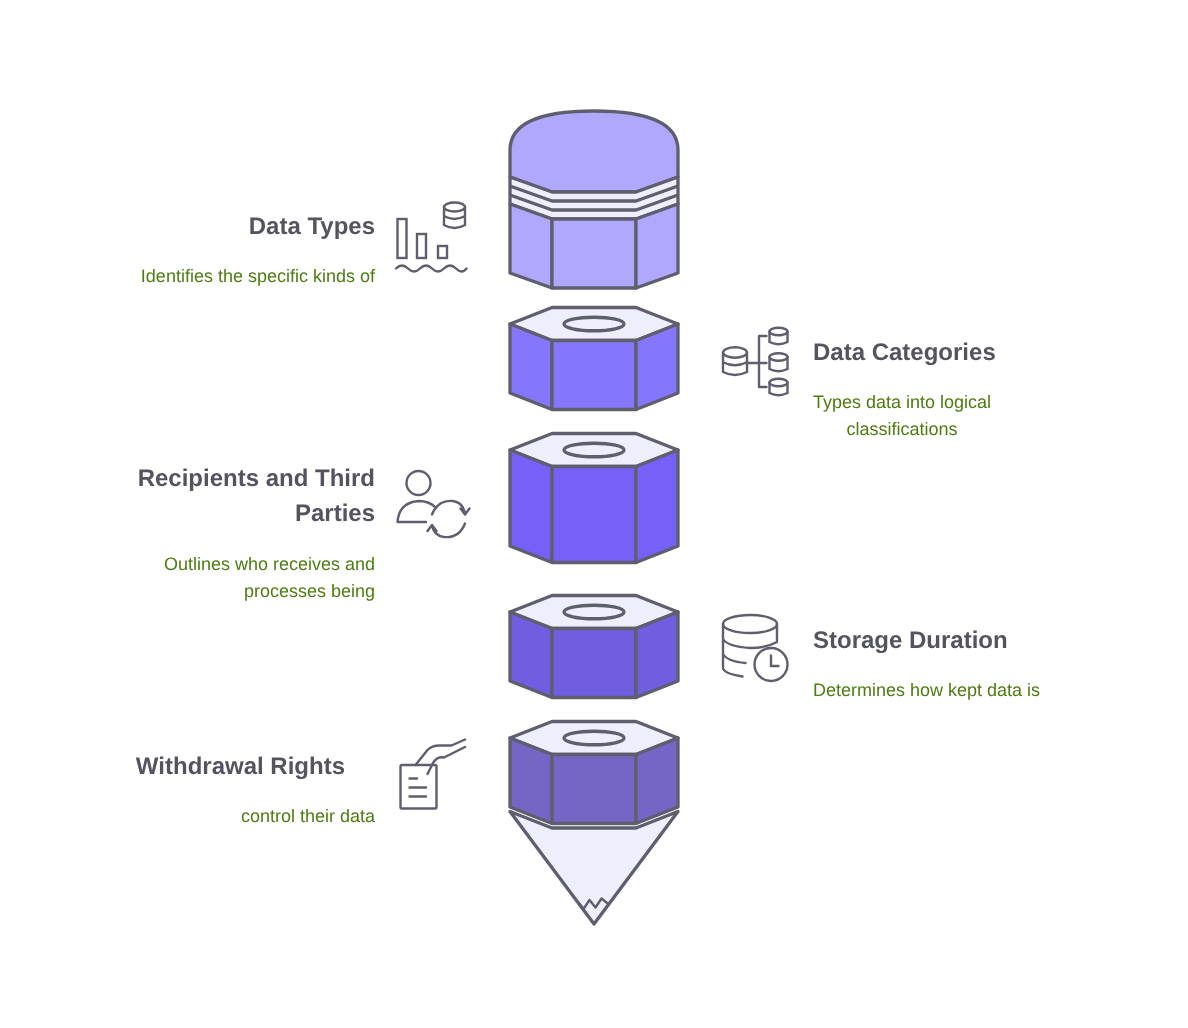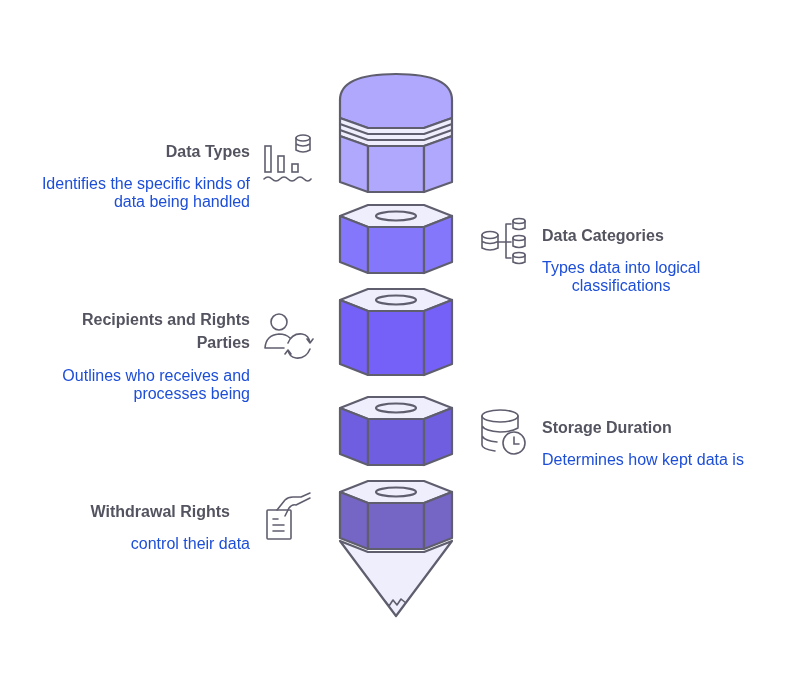--- a/index.html
+++ b/index.html
@@ -1,22 +1,22 @@
 <!DOCTYPE html>
 <html><head>
   <meta charset="utf-8">
   <style>
     html, body { margin: 0; padding: 0; background: #ffffff; }
     body { width: 792px; height: 685px; position: relative; overflow: hidden;
       font-family: "Liberation Sans", sans-serif; }
     #stage { position: absolute; left: 0; top: 0; }
     .title { position: absolute; font-family: "Liberation Sans", sans-serif; font-weight: bold;
       font-size: 16px; color: #545460; line-height: 23px; }
-    .desc { position: absolute; font-family: "Liberation Sans", sans-serif; font-size: 16px;
-      color: #1d4ed8; line-height: 18px; }
+    .desc { position: absolute; font-family: "Liberation Sans", sans-serif; font-size: 12px;
+      color: #4d7c0f; line-height: 18px; }
     .left { text-align: right; }
     .right { text-align: center; }
   </style>
 </head>
 <body>
 
 <svg id="stage" width="792" height="685" viewBox="0 0 792 685">
   <g id="pencil" stroke="#5f5e6e" stroke-width="2.2" stroke-linejoin="round">
 
     <g>
@@ -103,31 +103,30 @@
   <g fill="none" stroke="#5f5e6e" stroke-width="1.6" stroke-linecap="round" stroke-linejoin="round" transform="translate(266,493)">
     <rect x="1" y="17" width="24" height="29" rx="1"></rect>
     <path d="M7,26 L12,26 M7,32 L18,32 M7,38 L18,38"></path>
     <path d="M11,17 L19,7 Q22,4 27,4 L35,4 L44,0 M19,23 L23,15 Q26,11 30,12 Q34,10 36,9 L44,5"></path>
   </g>
 </svg>
 
 <div class="title left" style="right:542px; top:140px;">Data Types</div>
 <div class="desc left" style="right:542px; top:175px;">
   <div>Identifies the specific kinds of</div>
-  <div>data being handled</div>
 </div>
 
 <div class="title right" style="left:542px; top:224px;">Data Categories</div>
 <div class="desc right" style="left:542px; top:259px;">
   <div>Types data into logical</div>
   <div>classifications</div>
 </div>
 
 <div class="title left" style="right:542px; top:308px;">
-  <div>Recipients and Rights</div>
+  <div>Recipients and Third</div>
   <div>Parties</div>
 </div>
 <div class="desc left" style="right:542px; top:367px;">
   <div>Outlines who receives and</div>
   <div>processes being</div>
 </div>
 
 <div class="title right" style="left:542px; top:416px;">Storage Duration</div>
 <div class="desc right" style="left:542px; top:451px;">
   <div>Determines how kept data is</div>

